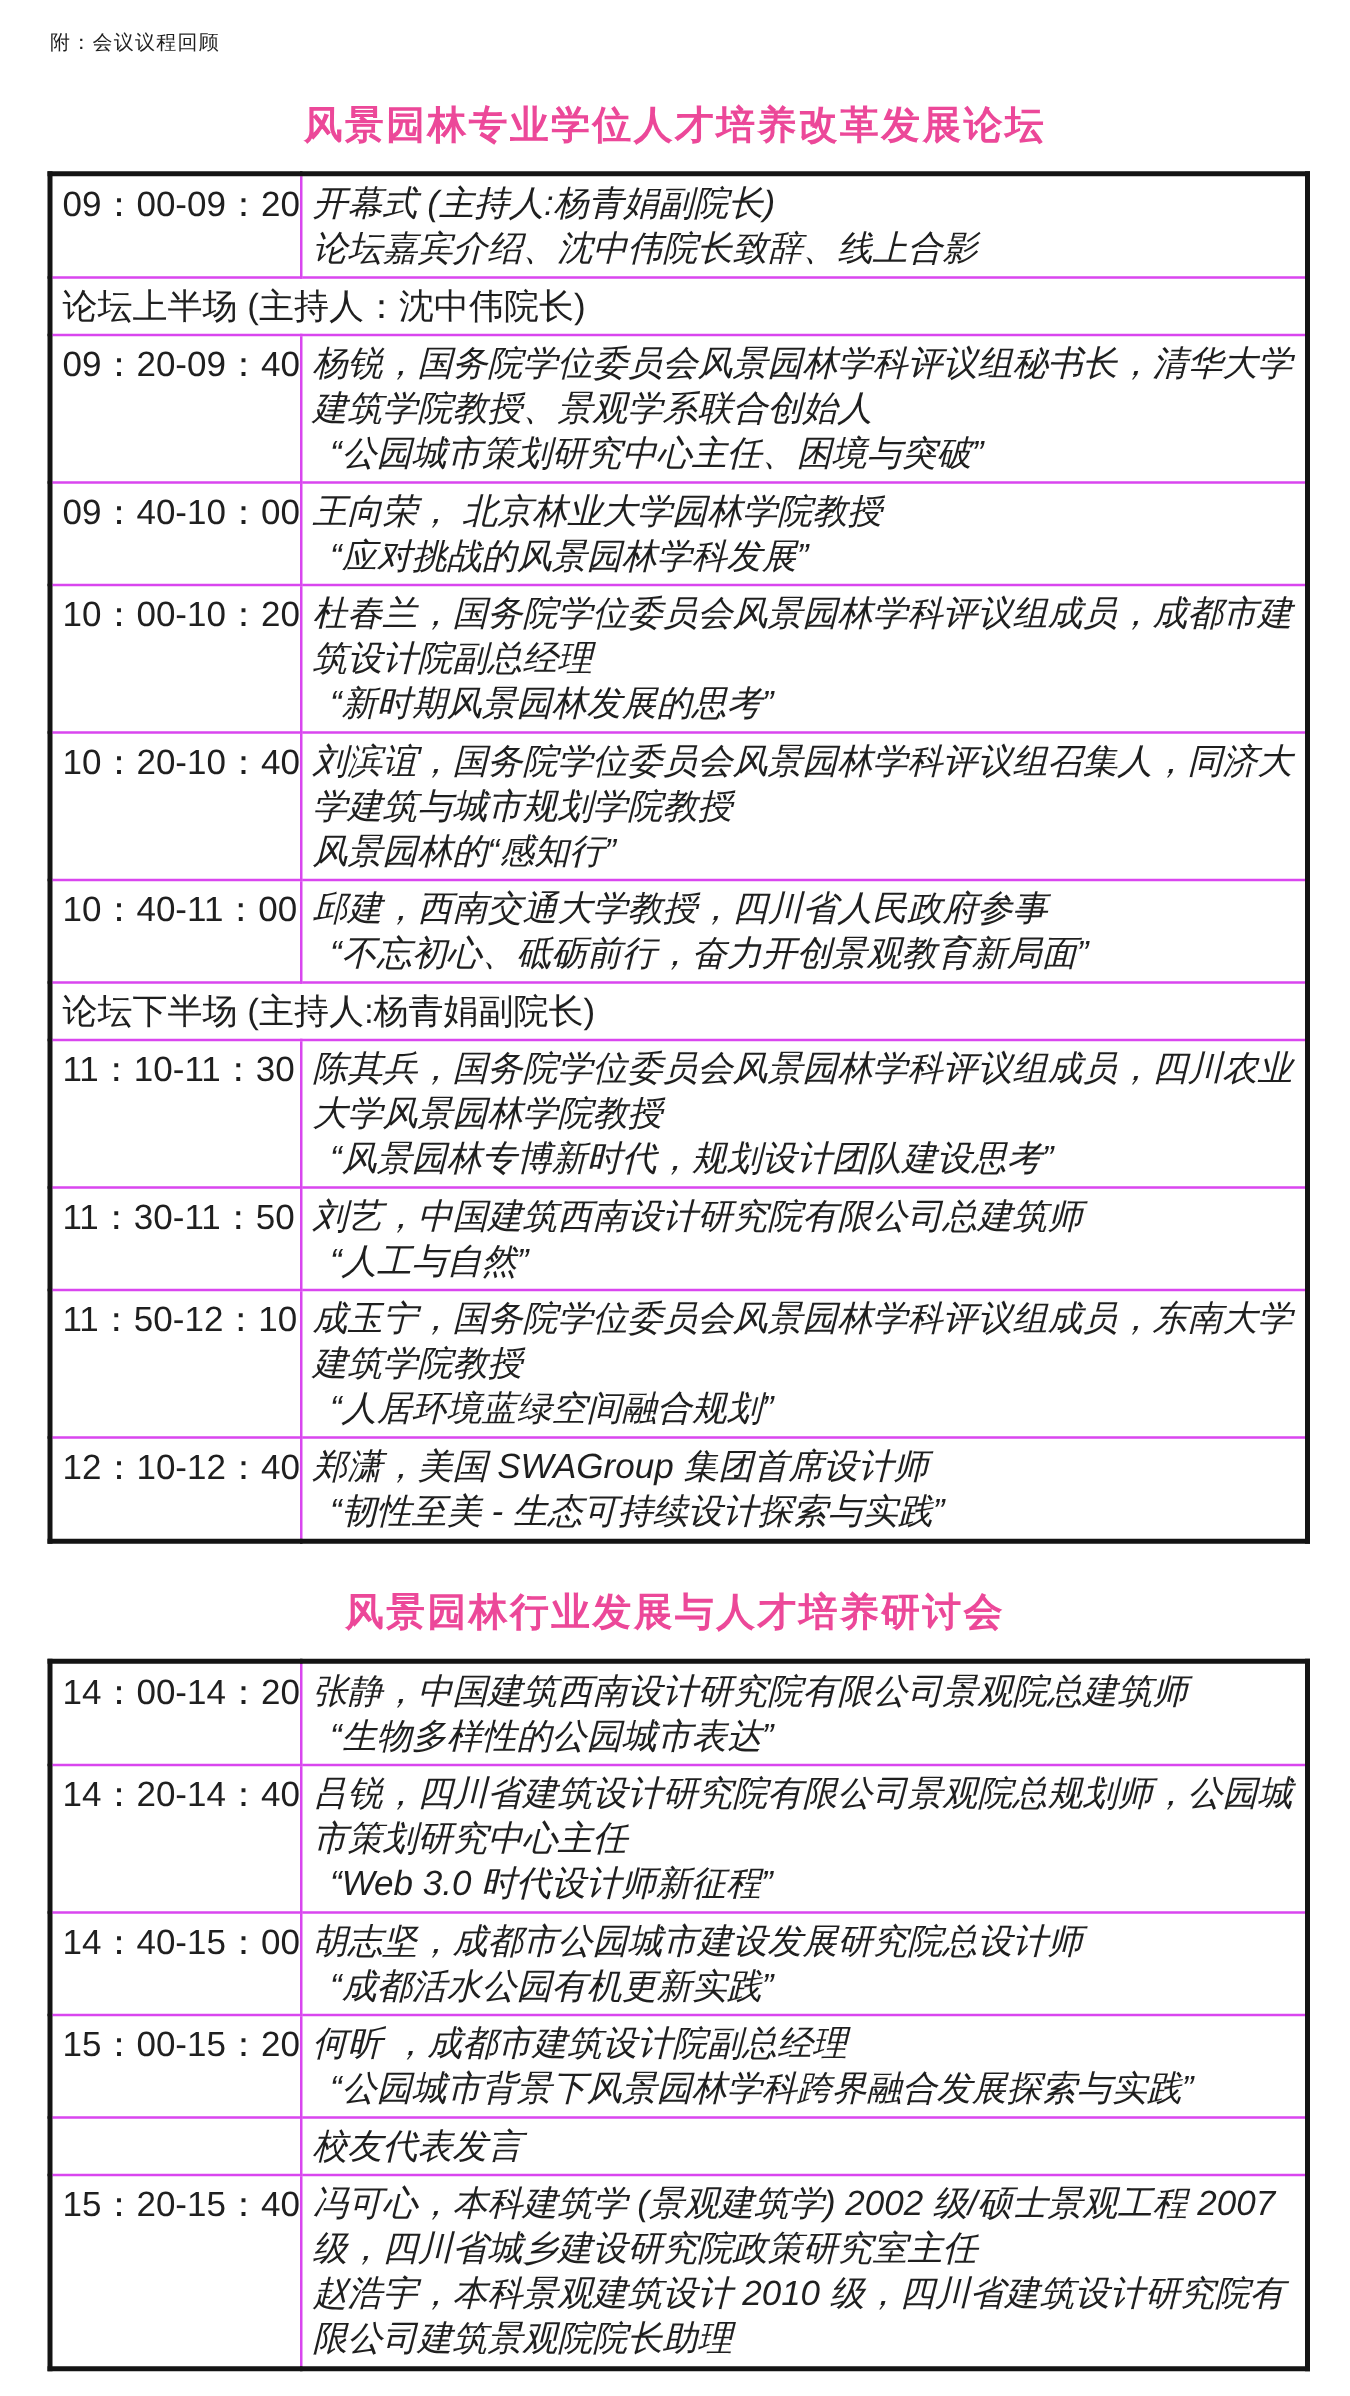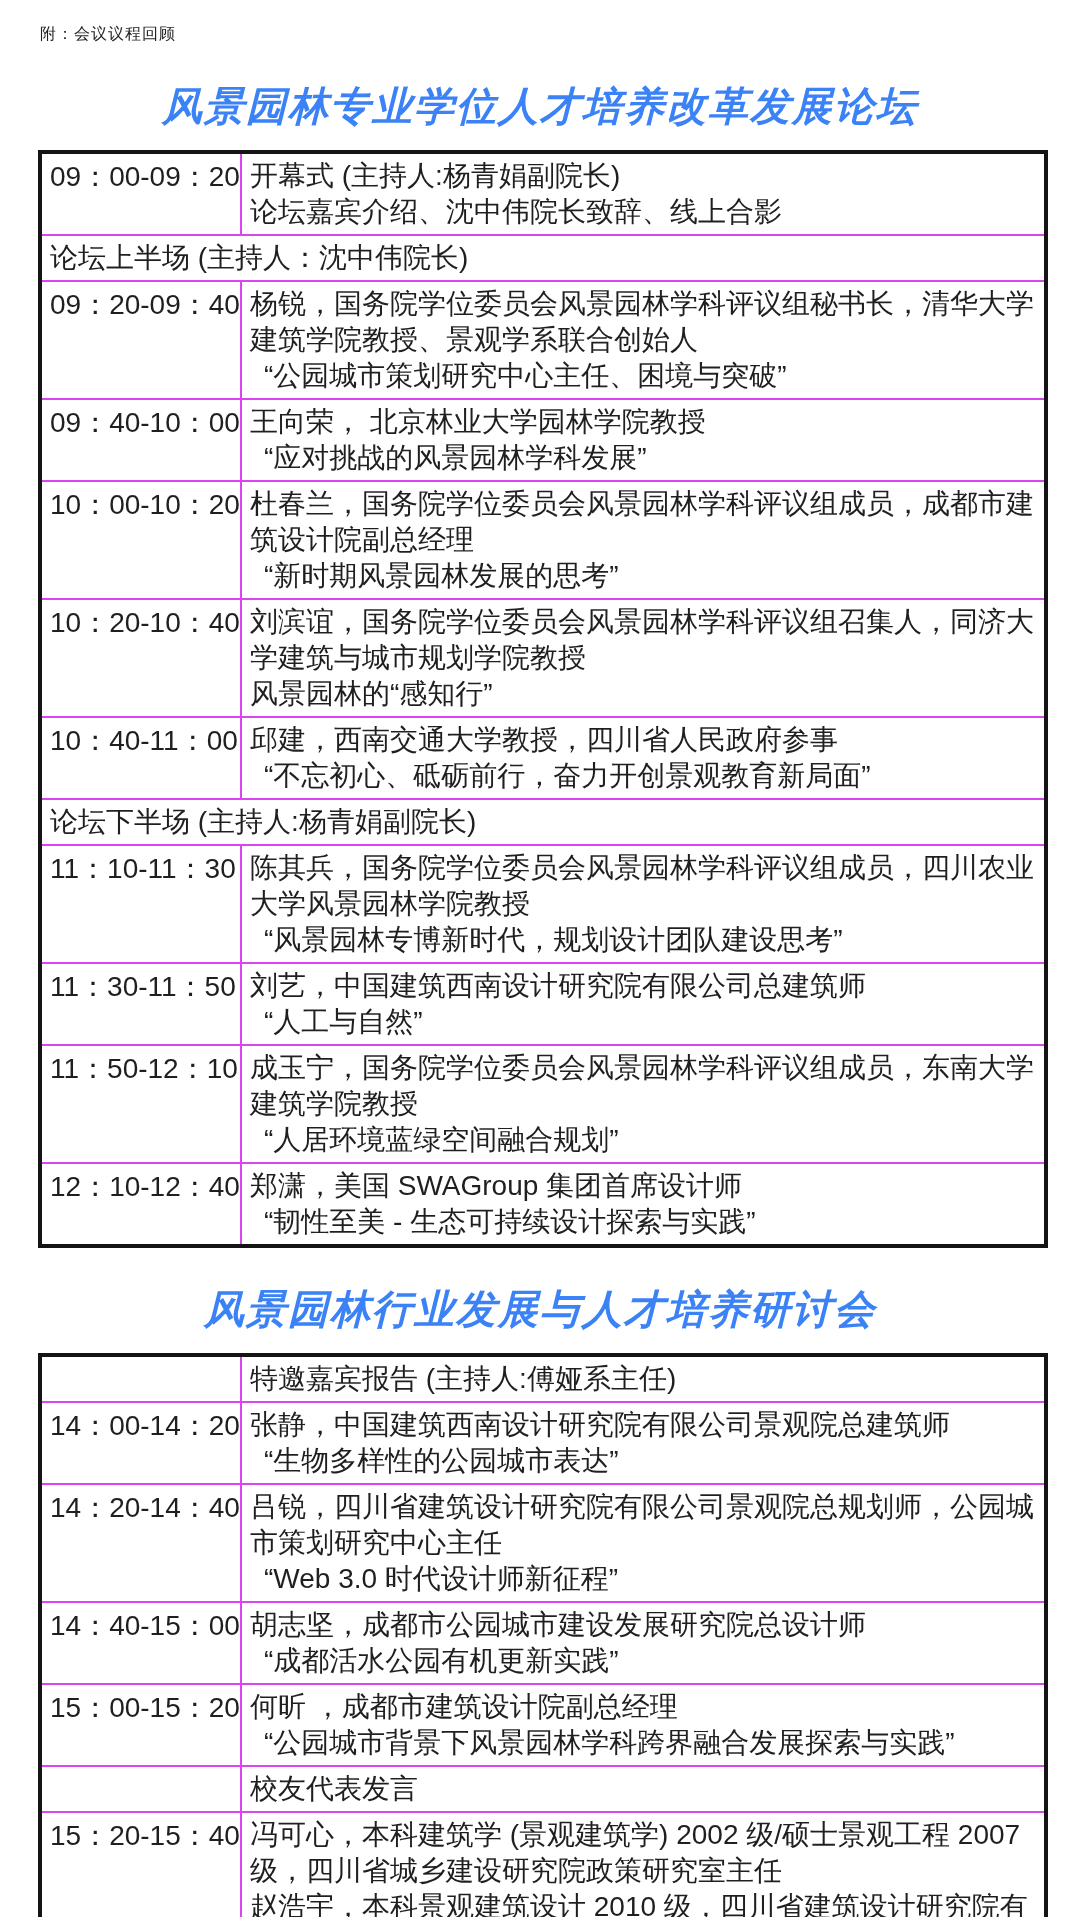--- a/index.html
+++ b/index.html
@@ -14,28 +14,27 @@
     font-family: "Liberation Sans", sans-serif;
     color: #1f1f1f;
     overflow: hidden;
   }
   .attach-label {
     font-size: 16px;
     margin: 24px 0 0 40px;
     letter-spacing: 1px;
   }
   .forum-title {
-    font-size: 40px;
+    font-size: 31px;
     font-weight: 700;
     text-align: center;
     letter-spacing: 2px;
     margin: 34px 30px 16px 30px;
     font-family: "DejaVu Serif", "Liberation Serif", serif;
-    color: #3b82f6;
-    font-style: italic;
+    color: #ec4899;
   }
   table.agenda {
     width: 1010px;
     margin-left: 38px;
     border-collapse: collapse;
     border: 4px solid #141414;
     table-layout: fixed;
   }
   table.agenda td {
     border: 2px solid #d946ef;
@@ -45,20 +44,21 @@
   }
   td.time-cell {
     width: 182px;
     text-align: center;
     padding: 6px 2px 4px 2px;
     letter-spacing: 0px;
     white-space: nowrap;
   }
   td.content-cell {
     padding: 6px 10px 4px 13px;
+    font-style: italic;
   }
   td.banner-cell {
     padding: 6px 10px 4px 12px;
   }
   .line {
     margin: 0;
     line-height: 36px;
   }
   .quote-line {
     padding-left: 14px;
@@ -155,26 +155,20 @@
             </td>
           </tr>
         </tbody>
       </table>
     </section>
     <section>
       <h2 class="forum-title">风景园林行业发展与人才培养研讨会</h2>
       <table class="agenda">
         <tbody>
           <tr>
-            <td class="time-cell"></td>
-            <td class="content-cell">
-              <p class="line">特邀嘉宾报告 (主持人:傅娅系主任)</p>
-            </td>
-          </tr>
-          <tr>
             <td class="time-cell">14：00-14：20</td>
             <td class="content-cell">
               <p class="line">张静，中国建筑西南设计研究院有限公司景观院总建筑师</p>
               <p class="line quote-line">“生物多样性的公园城市表达”</p>
             </td>
           </tr>
           <tr>
             <td class="time-cell">14：20-14：40</td>
             <td class="content-cell">
               <p class="line">吕锐，四川省建筑设计研究院有限公司景观院总规划师，公园城市策划研究中心主任</p>

